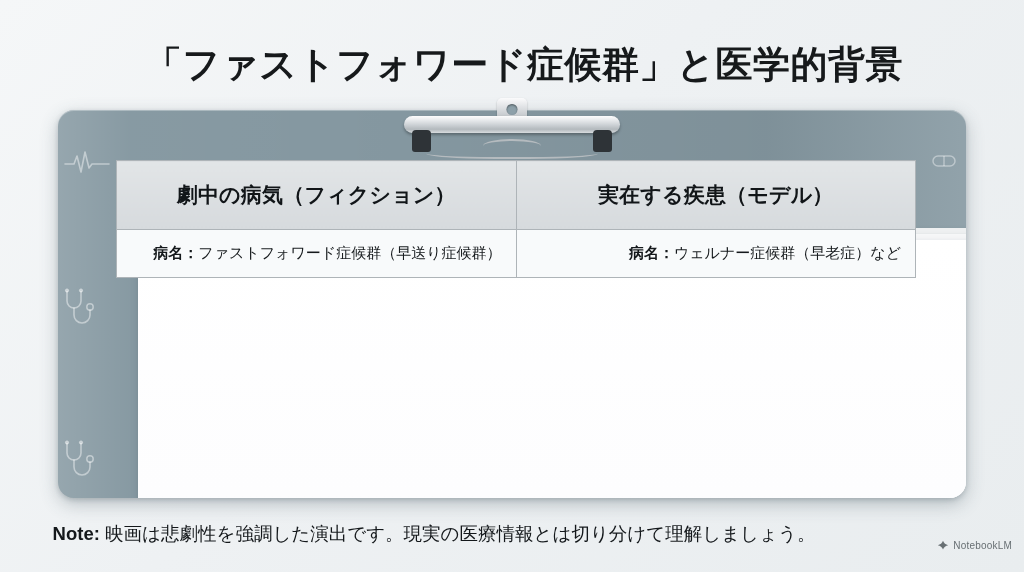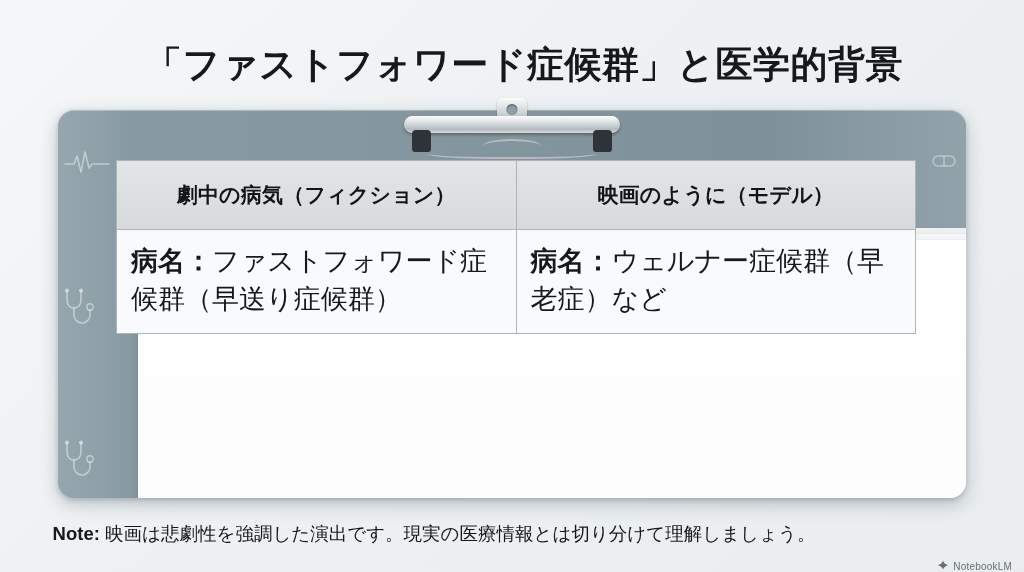--- a/index.html
+++ b/index.html
@@ -223,23 +223,24 @@
     font-size: 21px;
     font-weight: 700;
     color: #111518;
     height: 56px;
     padding: 6px 10px;
     letter-spacing: 0.2px;
   }
   table.info td {
     background: #f8fafb;
     padding: 12px 14px 14px 14px;
-    font-size: 27px;
+    font-size: 15px;
     line-height: 1.42;
     color: #15191c;
+    text-align: right;
   }
   table.info td .lead {
     font-weight: 700;
   }
   .row-tall td { height: 142px; }
 
   
   .note {
     position: absolute;
     left: 0;
@@ -251,23 +252,23 @@
     white-space: nowrap;
   }
   .note .note-label {
     font-weight: 700;
   }
 
   
   .watermark {
     position: absolute;
     right: 12px;
-    bottom: 0;
+    bottom: 20px;
     display: flex;
-    align-items: center;
+    align-items: flex-start;
     gap: 4px;
     color: #5d6569;
     font-size: 10px;
     letter-spacing: 0.2px;
     opacity: 0.92;
   }
   .watermark svg { display: block; }
 </style>
 </head>
 <body>
@@ -326,21 +327,21 @@
       <div class="grip grip-r"></div>
       <div class="clip-wire"></div>
     </div>
   </div>
 
   <div class="table-wrap">
     <table class="info">
       <thead>
         <tr>
           <th>劇中の病気（フィクション）</th>
-          <th>映画のように（モデル）</th>
+          <th>実在する疾患（モデル）</th>
         </tr>
       </thead>
       <tbody>
         <tr>
           <td>
             <span class="lead">病名：</span><span>ファストフォワード症候群（早送り症候群）</span>
           </td>
           <td>
             <span class="lead">病名：</span><span>ウェルナー症候群（早老症）など</span>
           </td>

